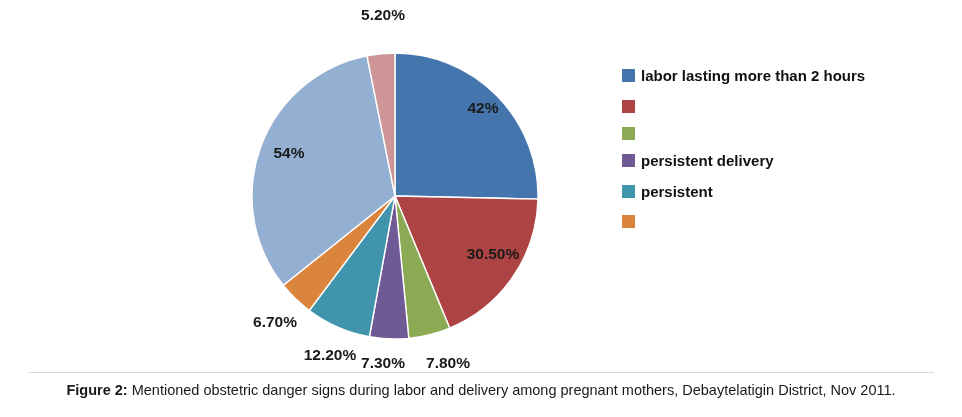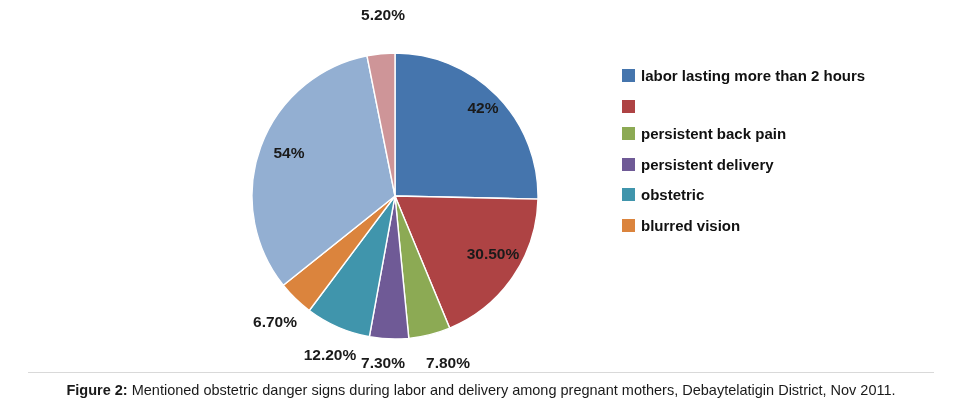--- a/index.html
+++ b/index.html
@@ -125,33 +125,31 @@
   <div id="legend">
       <div class="legend-item">
         <span class="legend-swatch" style="background: rgb(69, 117, 173);"></span>
         <span class="legend-label">labor lasting more than 2 hours</span>
       </div>
       <div class="legend-item">
         <span class="legend-swatch" style="background: rgb(174, 67, 68);"></span>
       </div>
       <div class="legend-item">
         <span class="legend-swatch" style="background: rgb(140, 170, 84);"></span>
-        <span class="legend-label">persistent back pain</span>
       </div>
       <div class="legend-item">
         <span class="legend-swatch" style="background: rgb(111, 90, 150);"></span>
         <span class="legend-label">persistent delivery</span>
       </div>
       <div class="legend-item">
         <span class="legend-swatch" style="background: rgb(64, 149, 172);"></span>
-        <span class="legend-label">obstetric</span>
+        <span class="legend-label">persistent</span>
       </div>
       <div class="legend-item">
         <span class="legend-swatch" style="background: rgb(219, 132, 61);"></span>
-        <span class="legend-label">blurred vision</span>
       </div>
     </div>
 
   <div id="caption-rule"></div>
 
   <div id="caption">
     <span class="caption-figno">Figure 2:</span><span class="caption-body"> Mentioned obstetric danger signs during labor and delivery among pregnant mothers, Debaytelatigin District, Nov 2011.</span>
   </div>
 
 </div>

